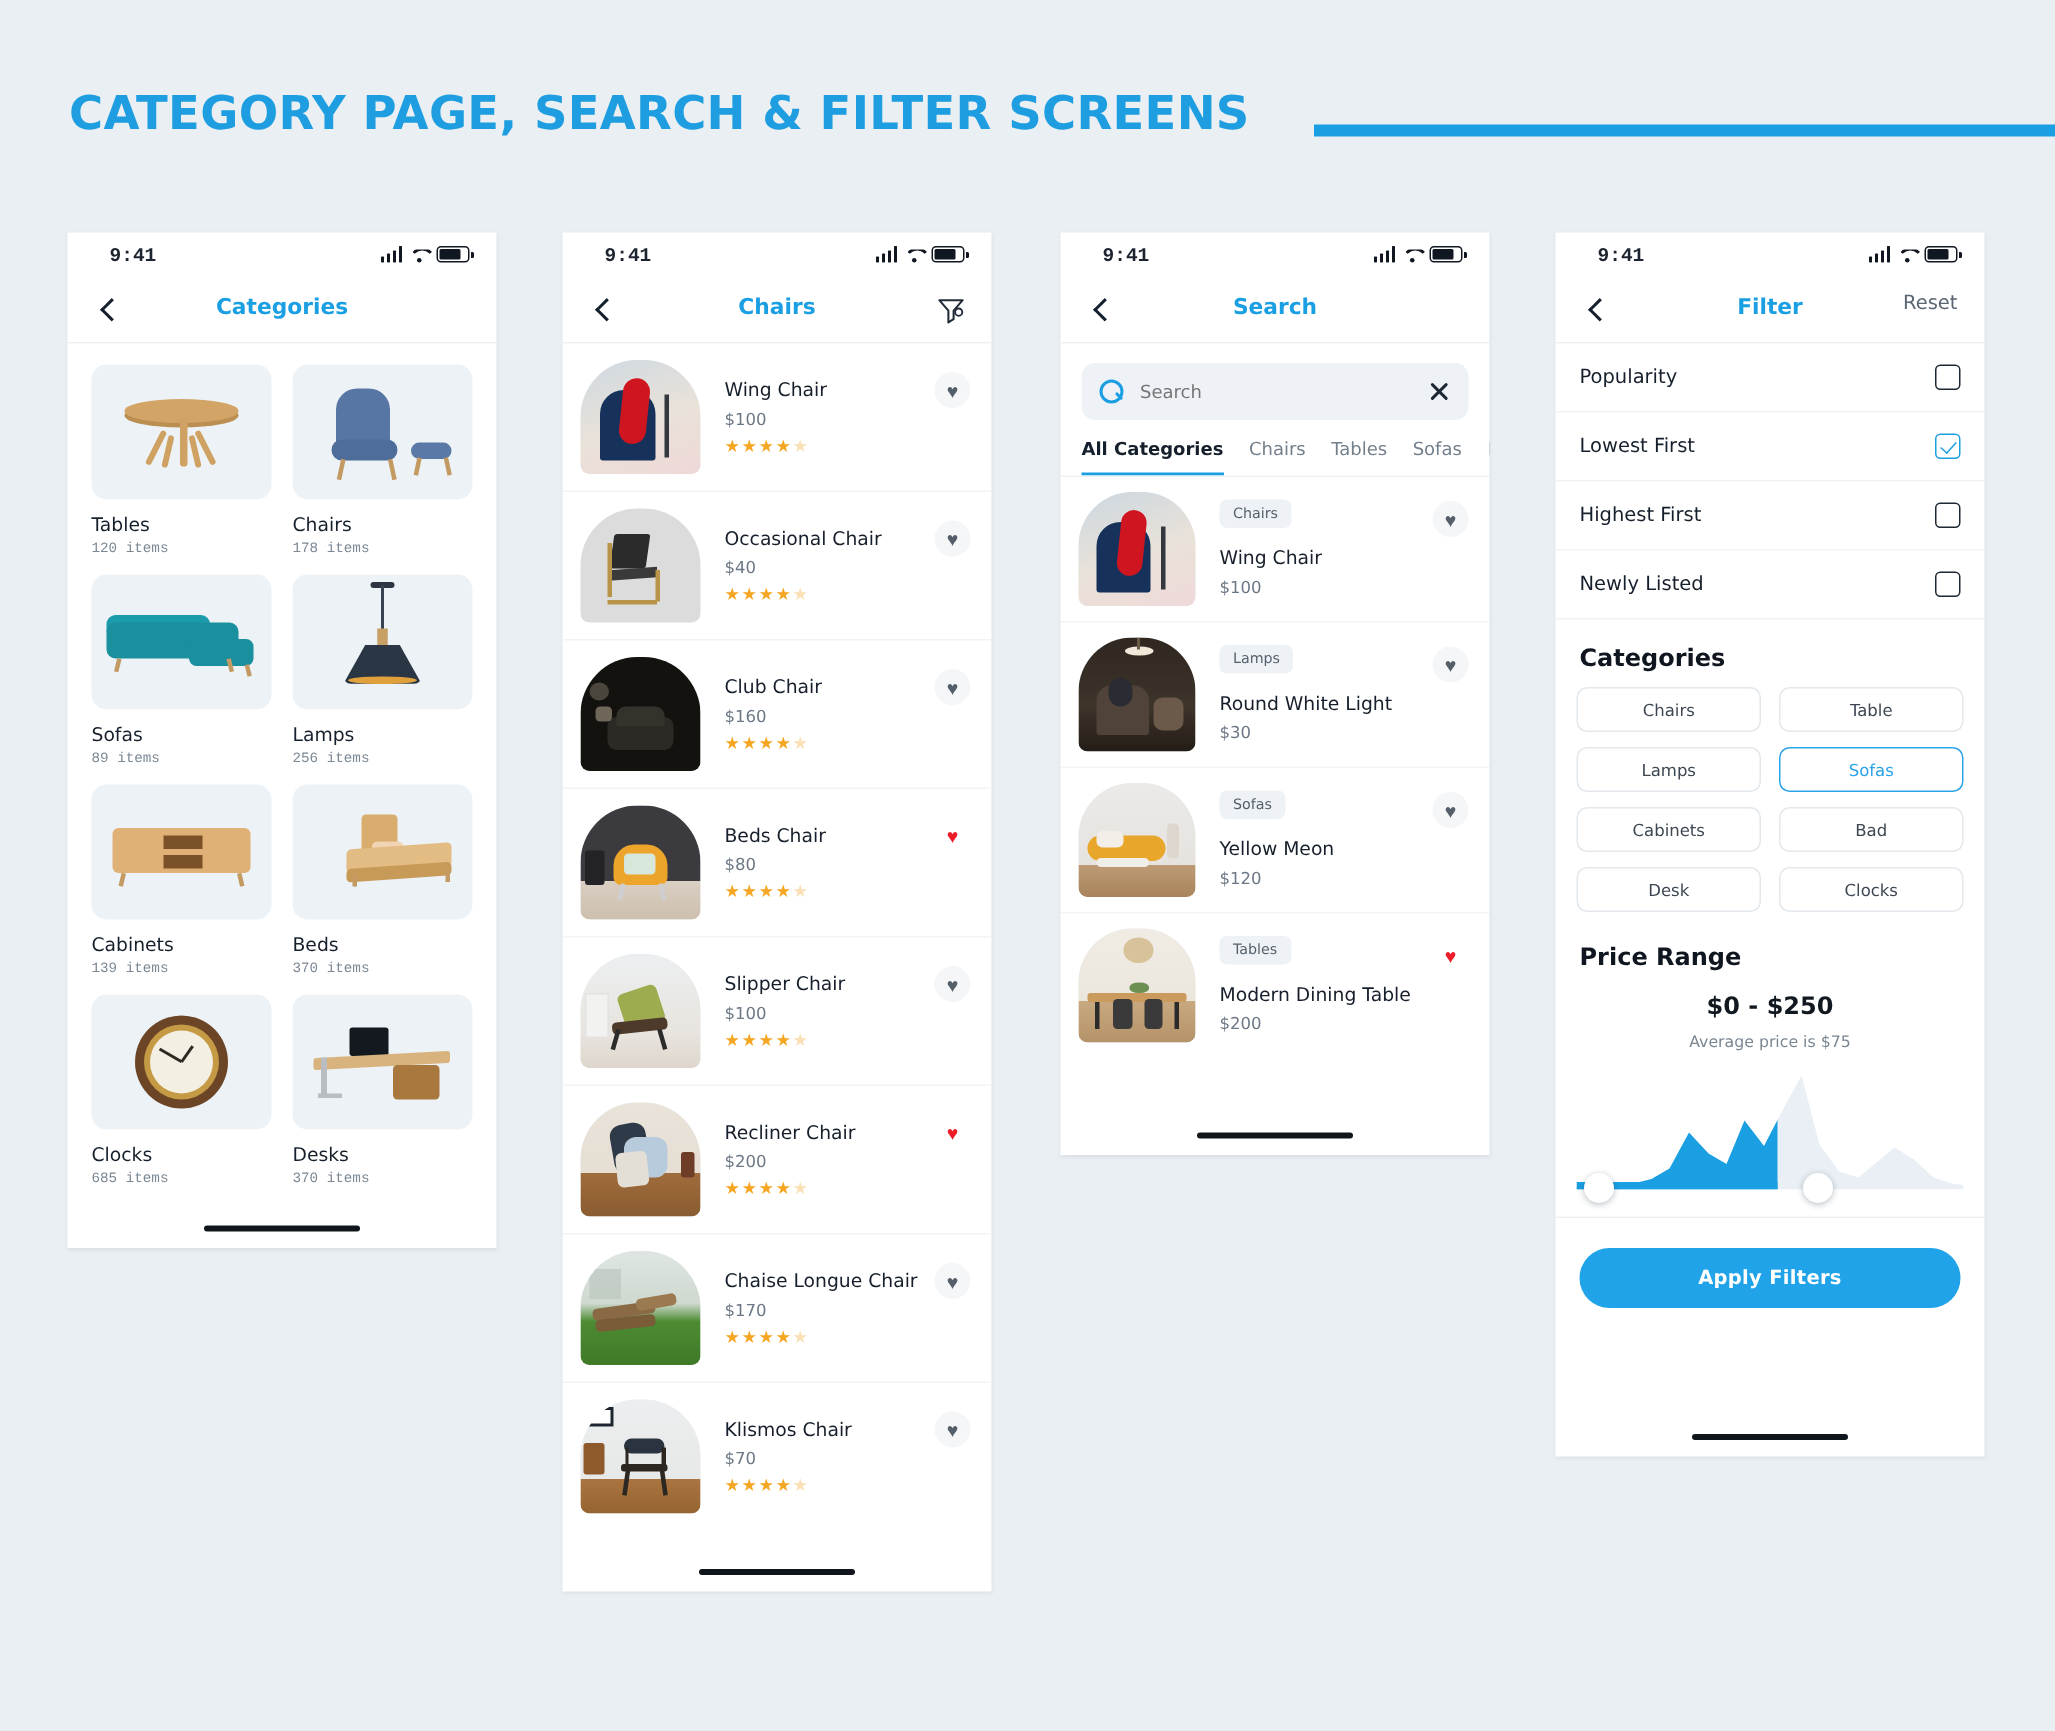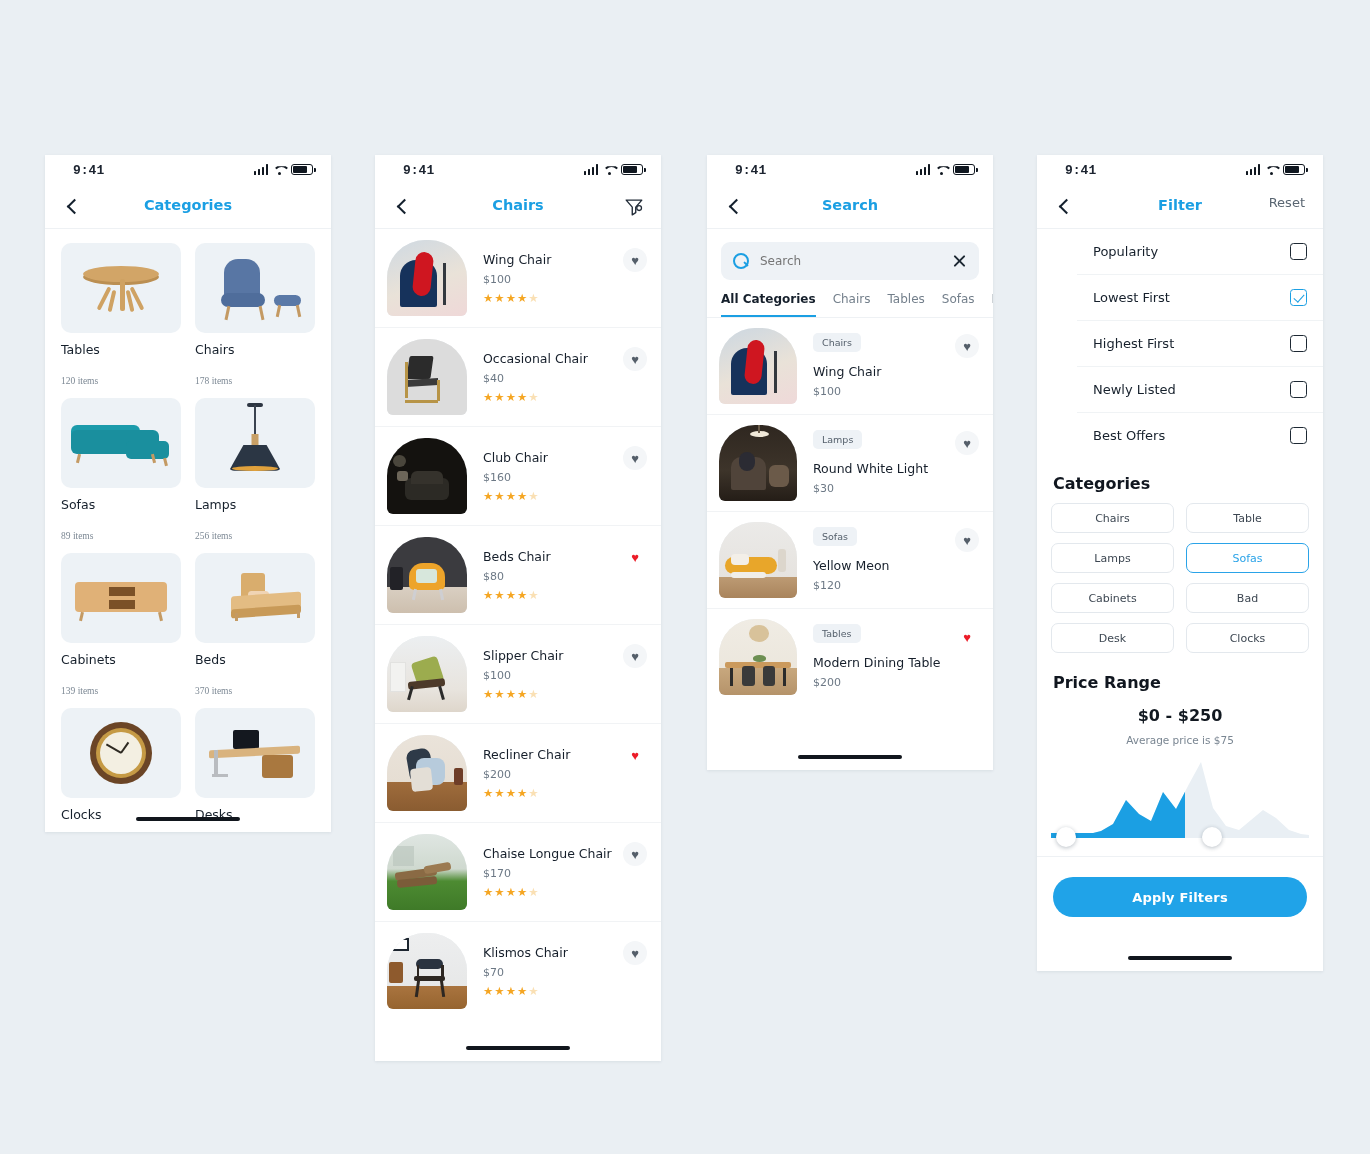--- a/index.html
+++ b/index.html
@@ -110,22 +110,22 @@
   .cat-cell { }
   .cat-thumb {
     height: 90px; border-radius: 10px; background: #edf2f6;
     position: relative; overflow: hidden;
   }
   .cat-name {
     margin-top: 9px; font-size: 12.5px; color: #16202c;
     font-family: "DejaVu Sans", sans-serif;
   }
   .cat-count {
-    margin-top: 19px; font-size: 9.5px; color: #7c8894;
-    font-family: Liberation Serif, serif;
+    margin-top: 3px; font-size: 9.5px; color: #7c8894;
+    font-family: Liberation Mono, monospace;
   }
 
   
   .art { position: absolute; inset: 0; }
   
   .t-top { position:absolute; left:18%; top:26%; width:64%; height:16px; border-radius:50%; background:#d2a567; box-shadow: 0 3px 0 #bb8f52; }
   .t-leg { position:absolute; background:#cfa263; border-radius:2px; }
   
   .ch-back { position:absolute; left:24%; top:18%; width:30%; height:46%; background:#5876a4; border-radius:14px 14px 4px 4px; }
   .ch-seat { position:absolute; left:22%; top:56%; width:36%; height:15%; background:#4f6d9b; border-radius:7px; }
@@ -247,21 +247,21 @@
     position: absolute; right: 14px; top: 16px;
     width: 24px; height: 24px; border-radius: 50%; background: #f4f6f8;
     display: flex; align-items: center; justify-content: center;
     font-size: 13px; color: #555f6a; cursor: pointer;
   }
   .sr-heart.on { background:#fff; color: #ec1c28; }
 
   
   .f-opt {
     display: flex; align-items: center; justify-content: space-between;
-    padding: 14px 16px; border-bottom: 1px solid #f0f3f5; margin-left: 40px;
+    padding: 14px 16px; border-bottom: 1px solid #f0f3f5;
   }
   .f-opt-label { font-size: 13px; color: #16202c; font-family:"DejaVu Sans",sans-serif; }
   .cbx {
     width: 17px; height: 17px; border: 1.6px solid #1d2833; border-radius: 3.5px;
     background: #fff; position: relative; cursor: pointer; flex: none;
   }
   .cbx.on { border-color: #1b9fe3; }
   .cbx.on::after {
     content: ""; position: absolute; left: 4.6px; top: 2px;
     width: 5px; height: 9px; border: solid #1b9fe3;
@@ -303,20 +303,24 @@
     display: flex; align-items: center; justify-content: center;
     font-size: 13px; font-weight: bold; letter-spacing: .2px;
     font-family:"DejaVu Sans",sans-serif; cursor: pointer;
   }
 </style>
 </head>
 <body>
 
 <div class="page">
 
+  <div class="hdr">
+    <div class="hdr-title">CATEGORY PAGE, SEARCH &amp; FILTER SCREENS</div>
+    <div class="hdr-rule"></div>
+  </div>
 
   <div class="phone" id="phone1">
     <div class="statusbar">
       <div class="st-time">9:41</div>
       <div class="st-icons">
         <span class="bars">
             <i></i>
             <i></i>
             <i></i>
             <i></i>
@@ -819,24 +823,20 @@
         <span class="cbx on"></span>
       </div>
       <div class="f-opt">
         <span class="f-opt-label">Highest First</span>
         <span class="cbx"></span>
       </div>
       <div class="f-opt">
         <span class="f-opt-label">Newly Listed</span>
         <span class="cbx"></span>
       </div>
-      <div class="f-opt" style="border-bottom:none">
-        <span class="f-opt-label">Best Offers</span>
-        <span class="cbx"></span>
-      </div>
     </div>
 
     <div class="f-sec-title">Categories</div>
     <div class="chips">
       <div class="chip">Chairs</div>
       <div class="chip">Table</div>
       <div class="chip">Lamps</div>
       <div class="chip on">Sofas</div>
       <div class="chip">Cabinets</div>
       <div class="chip">Bad</div>

